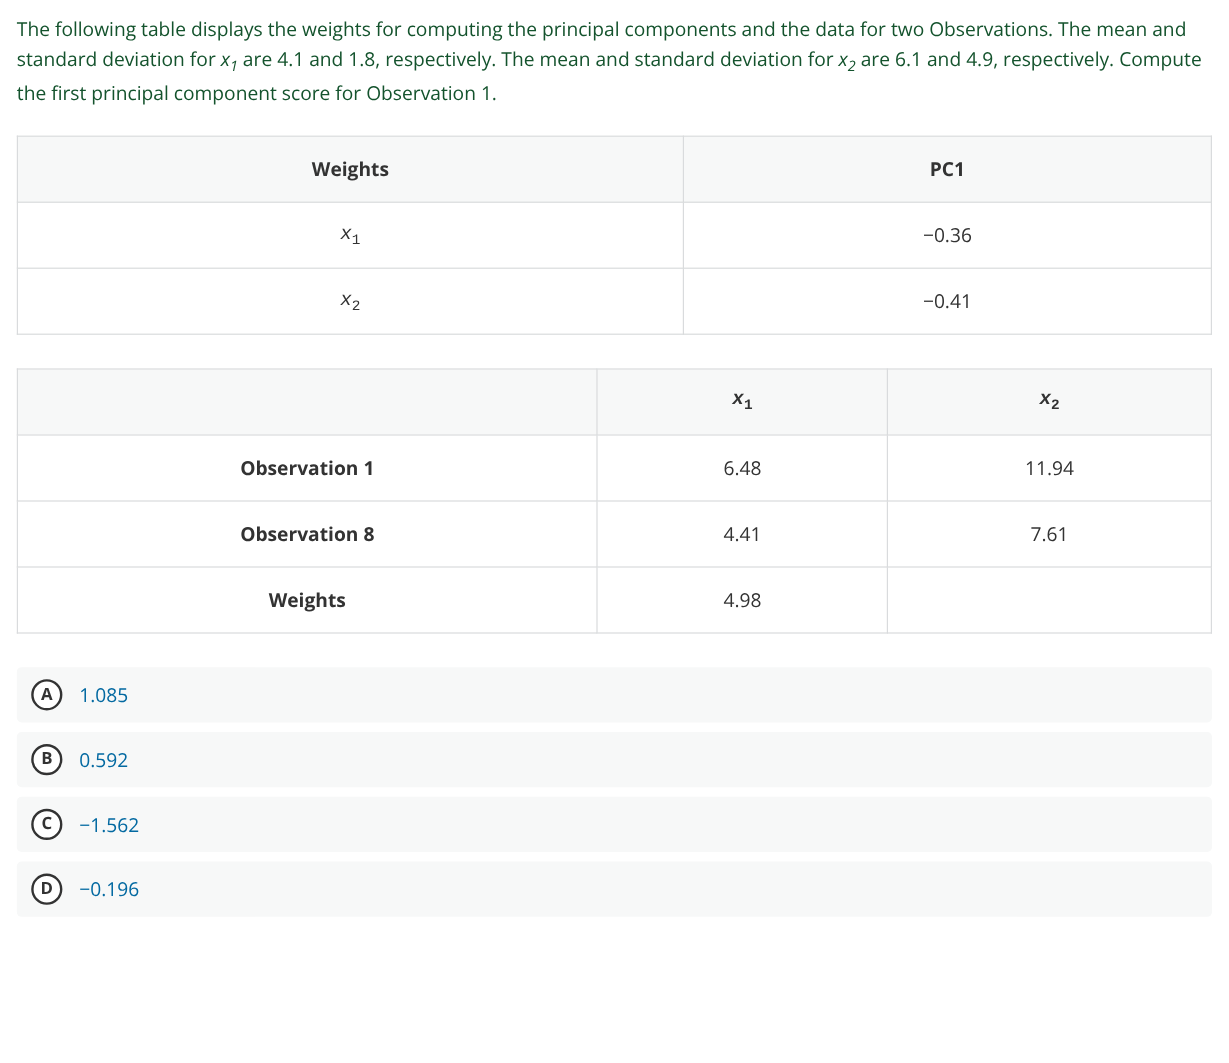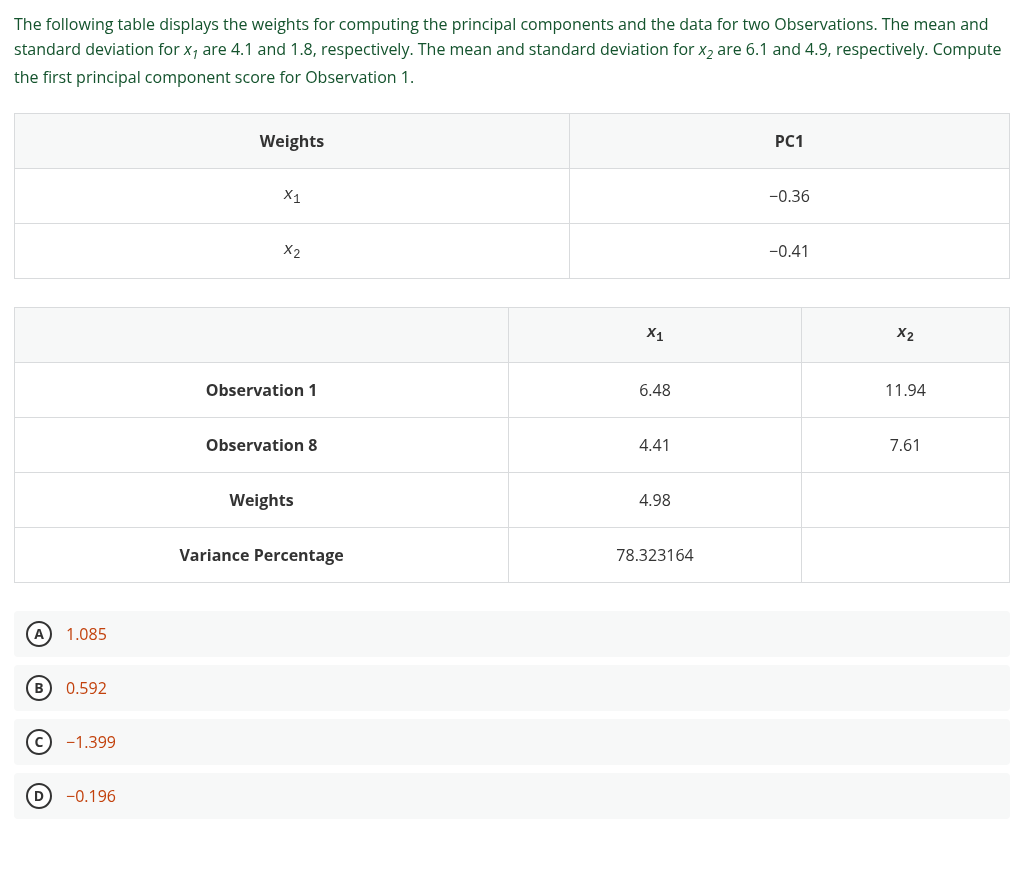--- a/index.html
+++ b/index.html
@@ -78,21 +78,21 @@
     align-items: center;
     justify-content: center;
     font-weight: 700;
     font-size: 14px;
     margin-right: 14px;
     flex-shrink: 0;
     background: #fff;
   }
   .option-text {
     font-size: 16px;
-    color: #c2410c;
+    color: #0369a1;
   }
 </style>
 </head>
 <body>
 
 <div class="question-text">
   <span>The following table displays the weights for computing the principal components and the data for two Observations. The mean and standard deviation for </span><span class="sub">x</span><span class="subnum">1</span><span> are 4.1 and 1.8, respectively. The mean and standard deviation for </span><span class="sub">x</span><span class="subnum">2</span><span> are 6.1 and 4.9, respectively. Compute the first principal component score for Observation 1.</span>
 </div>
 
 <table>
@@ -135,38 +135,33 @@
   <tr>
     <td class="bold">Observation 8</td>
     <td>4.41</td>
     <td>7.61</td>
   </tr>
   <tr>
     <td class="bold">Weights</td>
     <td>4.98</td>
     <td></td>
   </tr>
-  <tr>
-    <td class="bold">Variance Percentage</td>
-    <td>78.323164</td>
-    <td></td>
-  </tr>
 </tbody>
   </table>
 
 <div class="options">
   <div class="option">
     <div class="option-letter">A</div>
     <div class="option-text">1.085</div>
   </div>
   <div class="option">
     <div class="option-letter">B</div>
     <div class="option-text">0.592</div>
   </div>
   <div class="option">
     <div class="option-letter">C</div>
-    <div class="option-text">−1.399</div>
+    <div class="option-text">−1.562</div>
   </div>
   <div class="option">
     <div class="option-letter">D</div>
     <div class="option-text">−0.196</div>
   </div>
 </div>
 
 </body></html>

